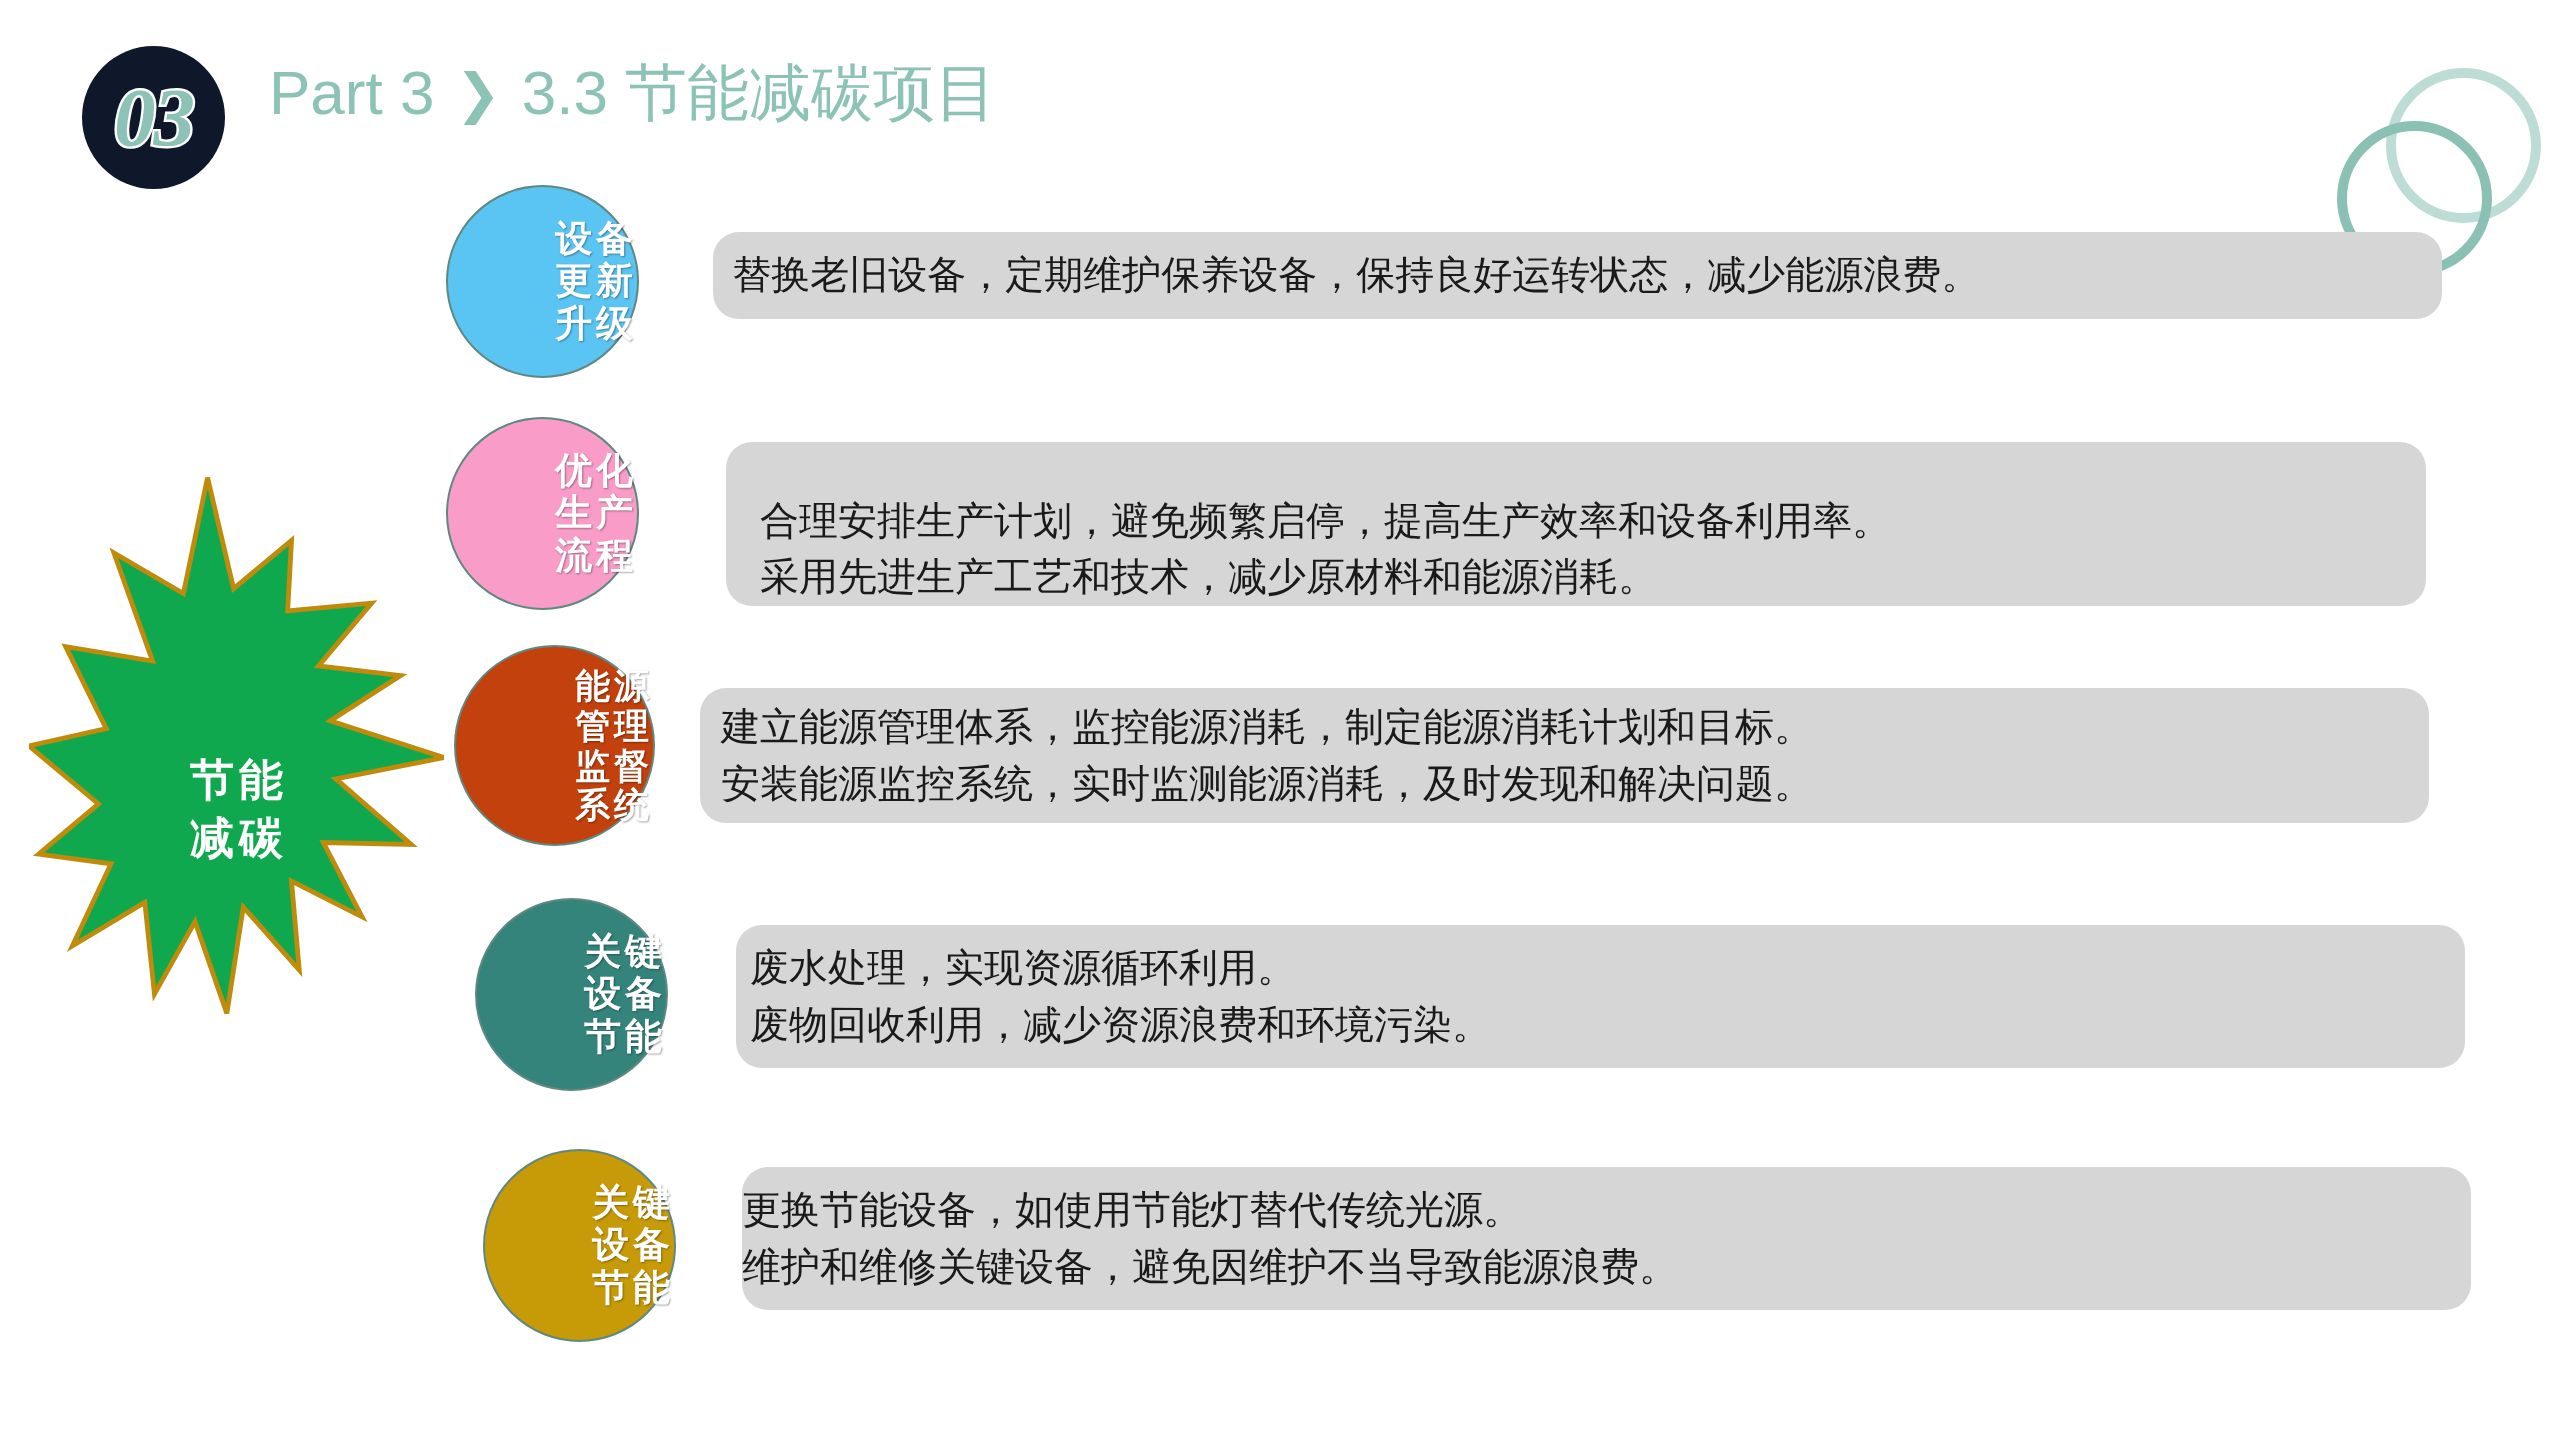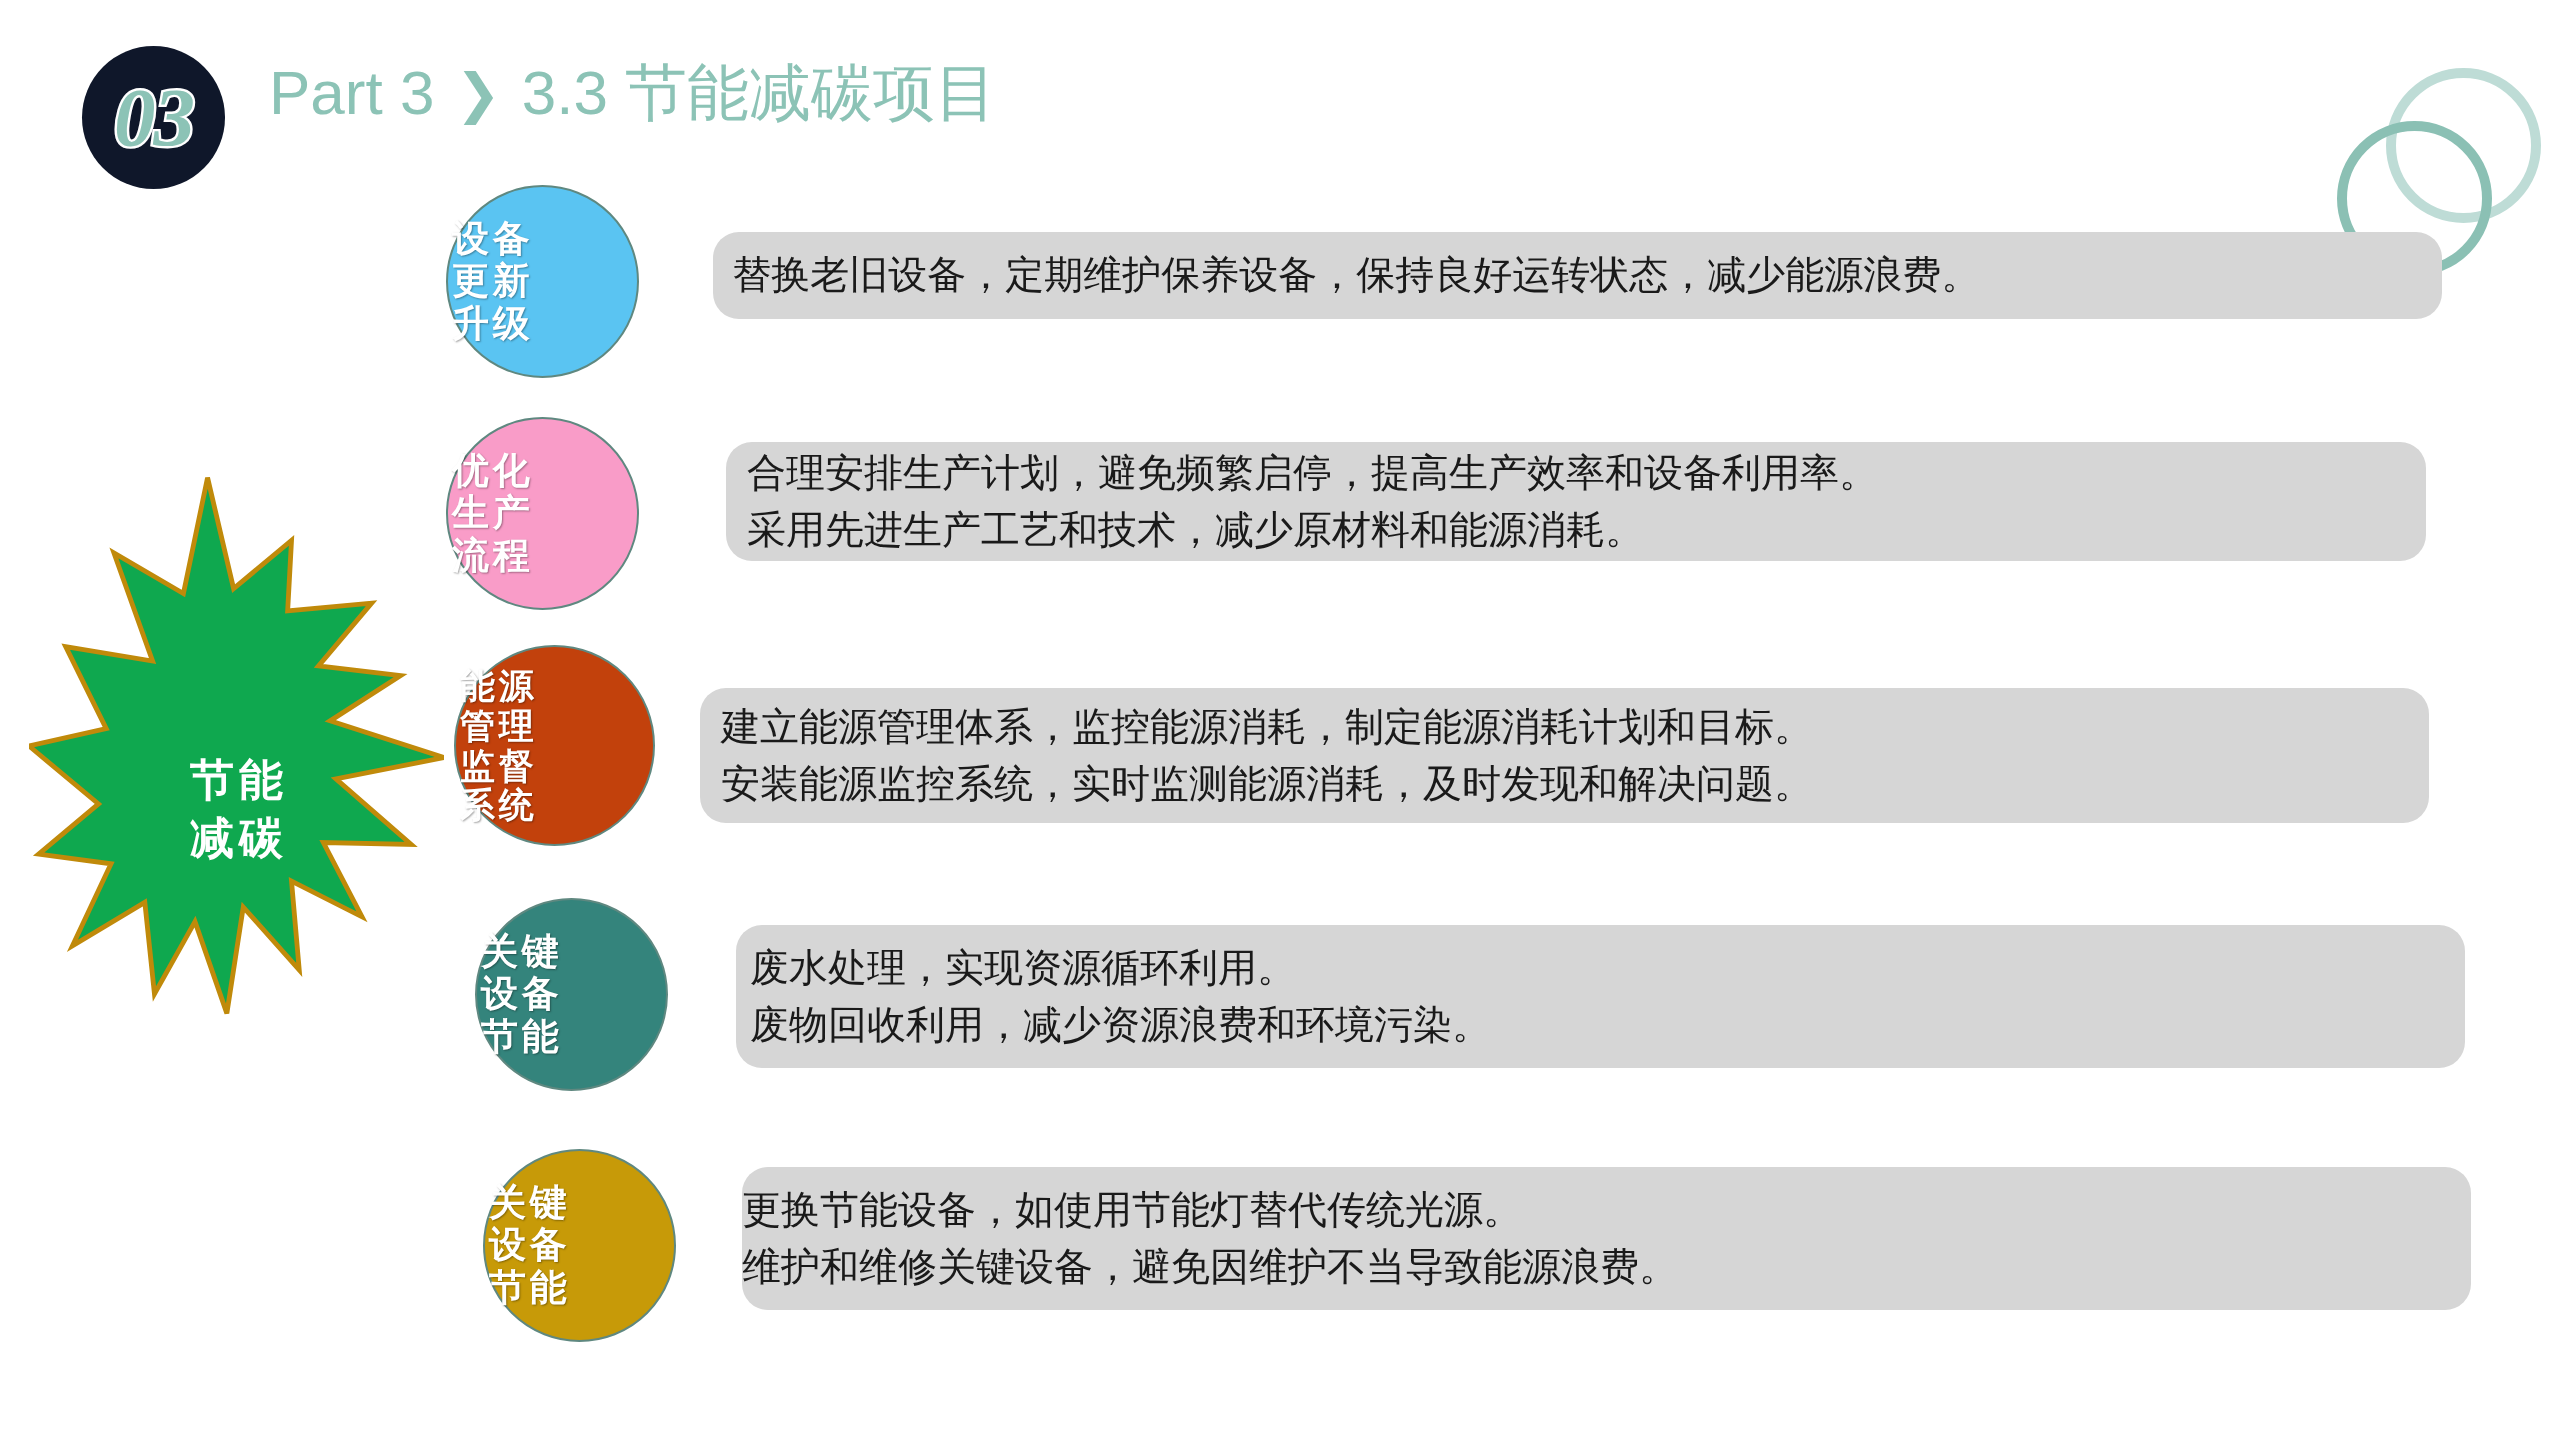--- a/index.html
+++ b/index.html
@@ -116,21 +116,21 @@
     padding-top: 15.5px;
     box-sizing: border-box;
   }
   .bubble {
     position: absolute;
     border-radius: 50%;
     border: 2.9px solid #5f8880;
     box-sizing: border-box;
     display: flex;
     flex-direction: column;
-    align-items: flex-start;
+    align-items: flex-end;
     justify-content: center;
     color: #ffffff;
     font-weight: bold;
     text-shadow: 1px 1px 1.9px rgba(0,0,0,0.35);
     z-index: 3;
   }
   .bubble-line {
     line-height: 1.14;
     letter-spacing: 3.9px;
     text-indent: 3.9px;
@@ -187,21 +187,21 @@
   </div>
   <div class="bar" style="left: 713px; top: 232px; width: 1729px; height: 87px; padding-left: 19.3px; background: rgb(214, 214, 214);">
     <span class="bar-line">替换老旧设备，定期维护保养设备，保持良好运转状态，减少能源浪费。</span>
   </div>
 
   <div class="bubble" style="left: 446px; top: 417px; width: 193px; height: 193px; font-size: 37px; background: rgb(249, 156, 200);">
     <span class="bubble-line">优化</span>
     <span class="bubble-line">生产</span>
     <span class="bubble-line">流程</span>
   </div>
-  <div class="bar" style="left: 726px; top: 442px; width: 1700px; height: 119px; padding-left: 21px; background: rgb(214, 214, 214);">
+  <div class="bar" style="left: 726px; top: 442px; width: 1700px; height: 164px; padding-left: 34px; background: rgb(214, 214, 214); justify-content: flex-end;">
     <span class="bar-line">合理安排生产计划，避免频繁启停，提高生产效率和设备利用率。</span>
     <span class="bar-line">采用先进生产工艺和技术，减少原材料和能源消耗。</span>
   </div>
 
   <div class="bubble" style="left: 454px; top: 645px; width: 201px; height: 201px; font-size: 35px; background: #c2410c;">
     <span class="bubble-line">能源</span>
     <span class="bubble-line">管理</span>
     <span class="bubble-line">监督</span>
     <span class="bubble-line">系统</span>
   </div>

